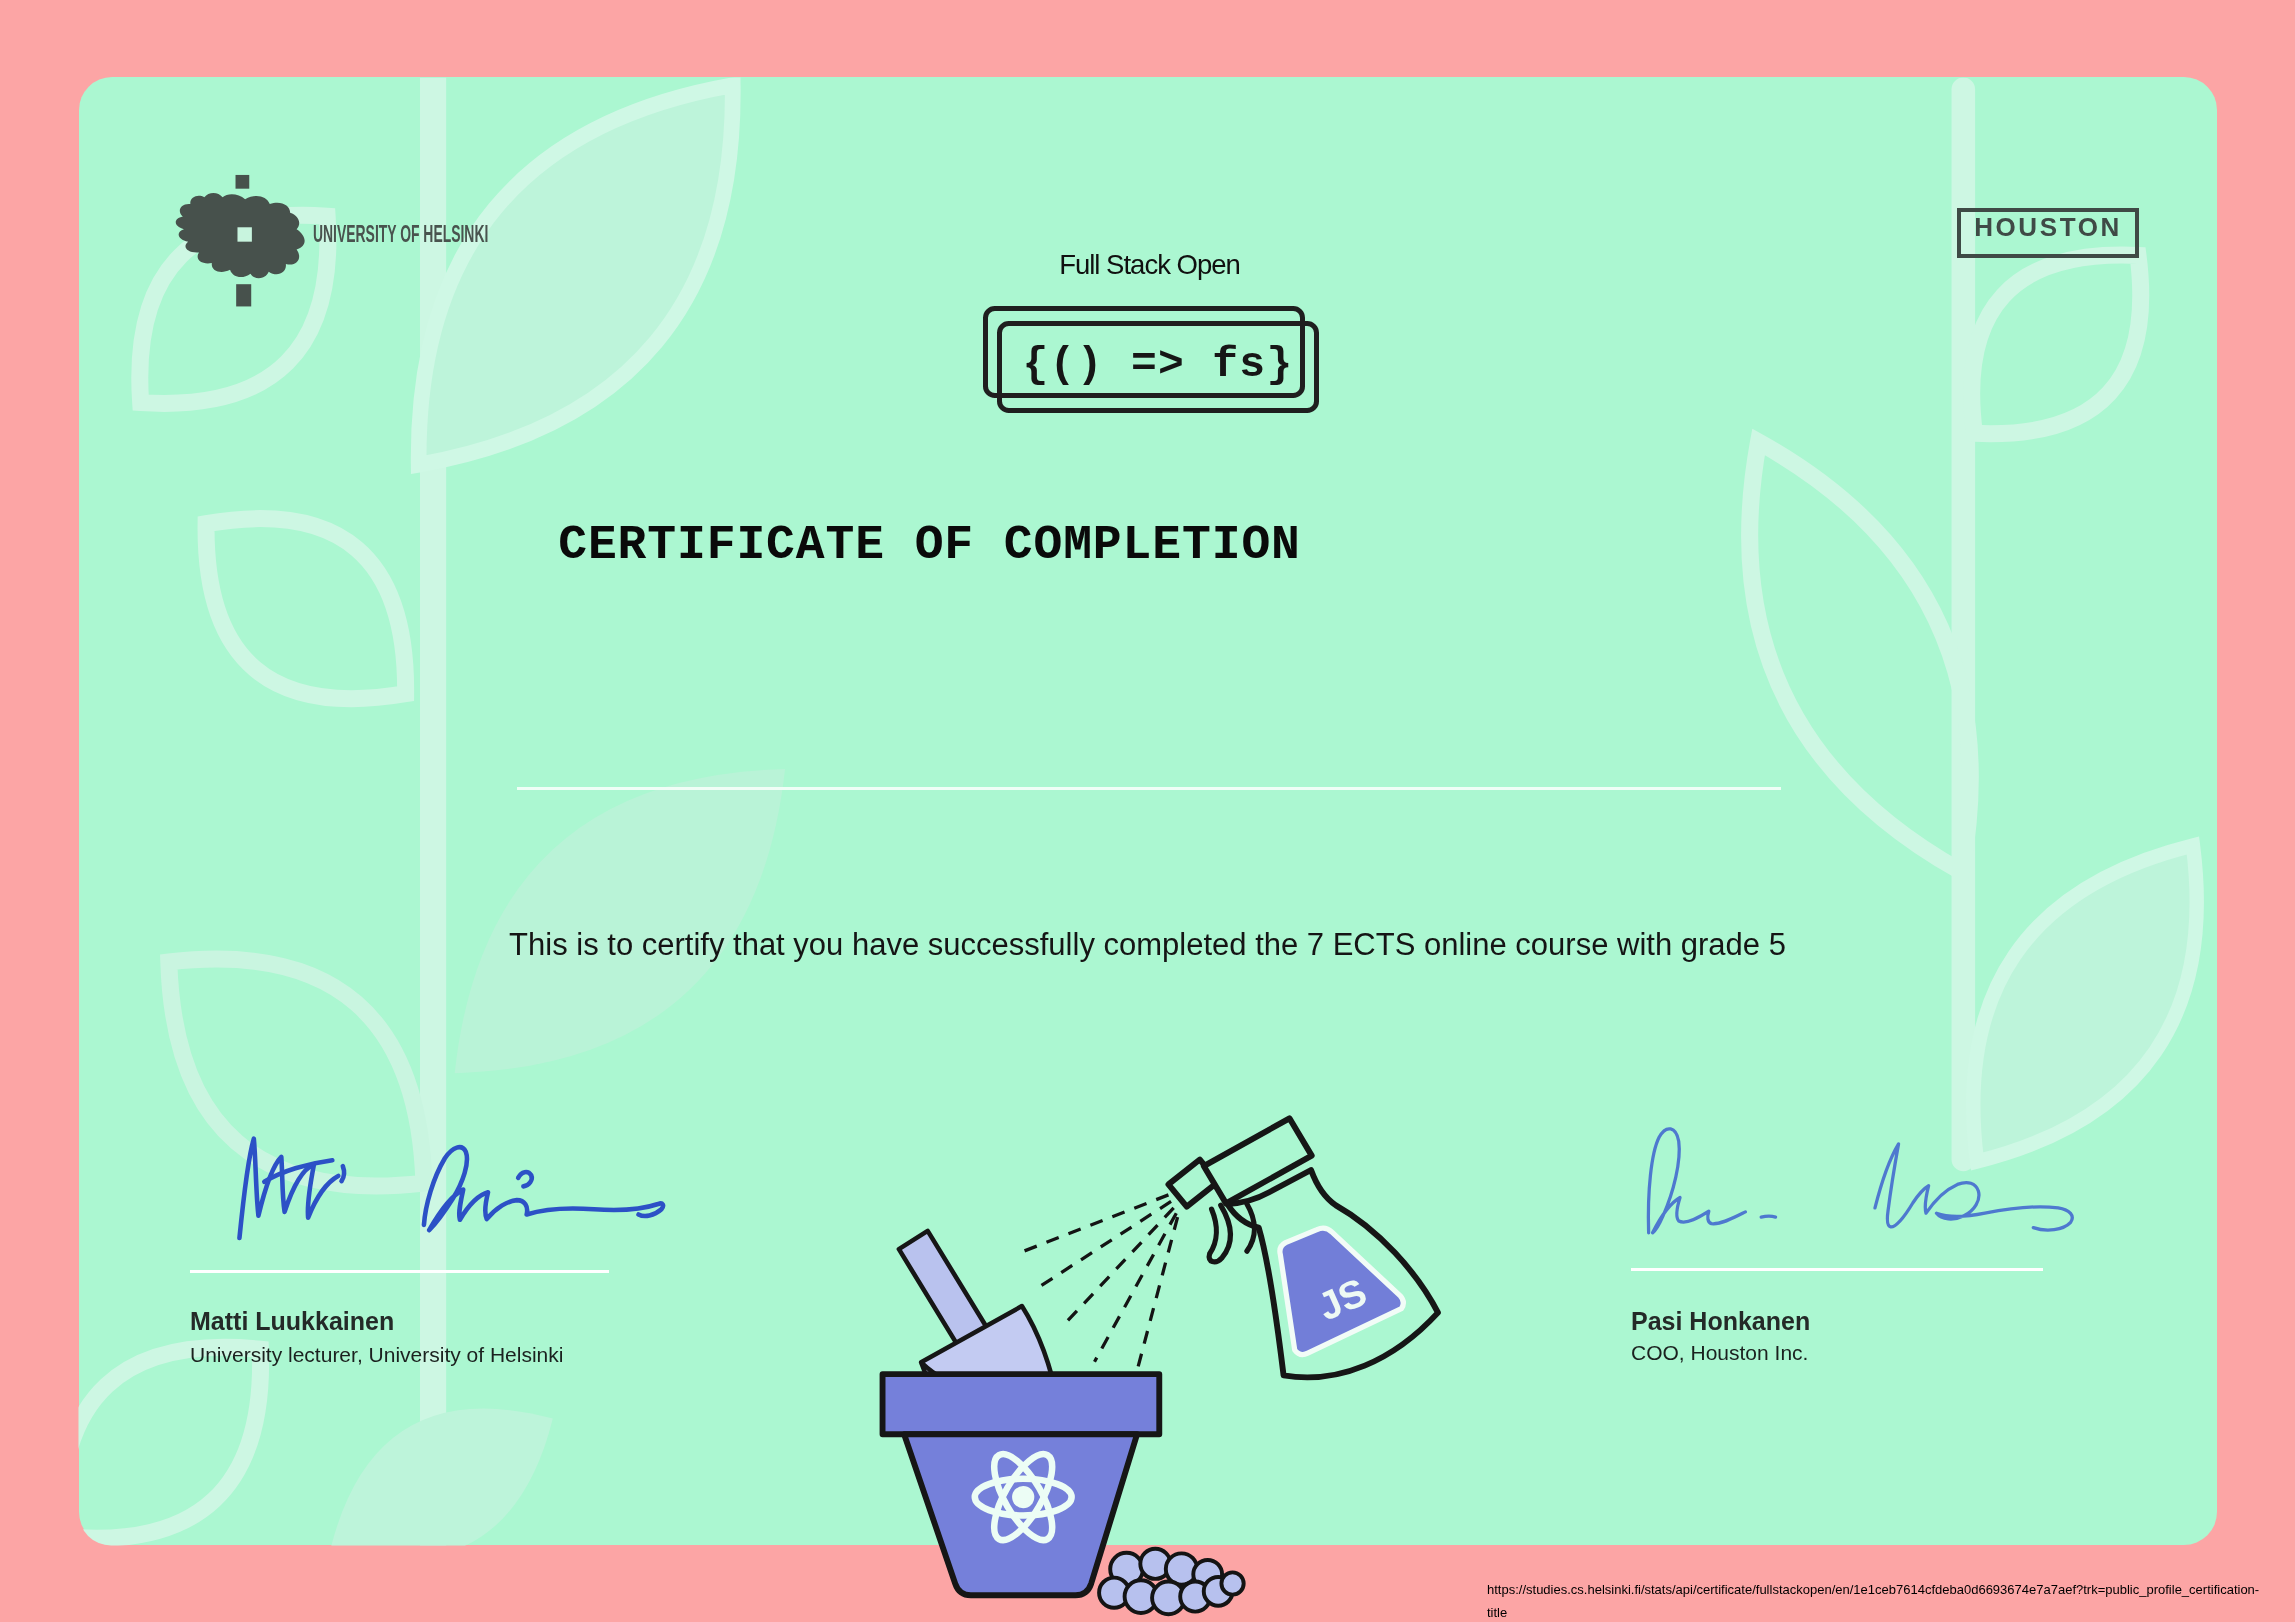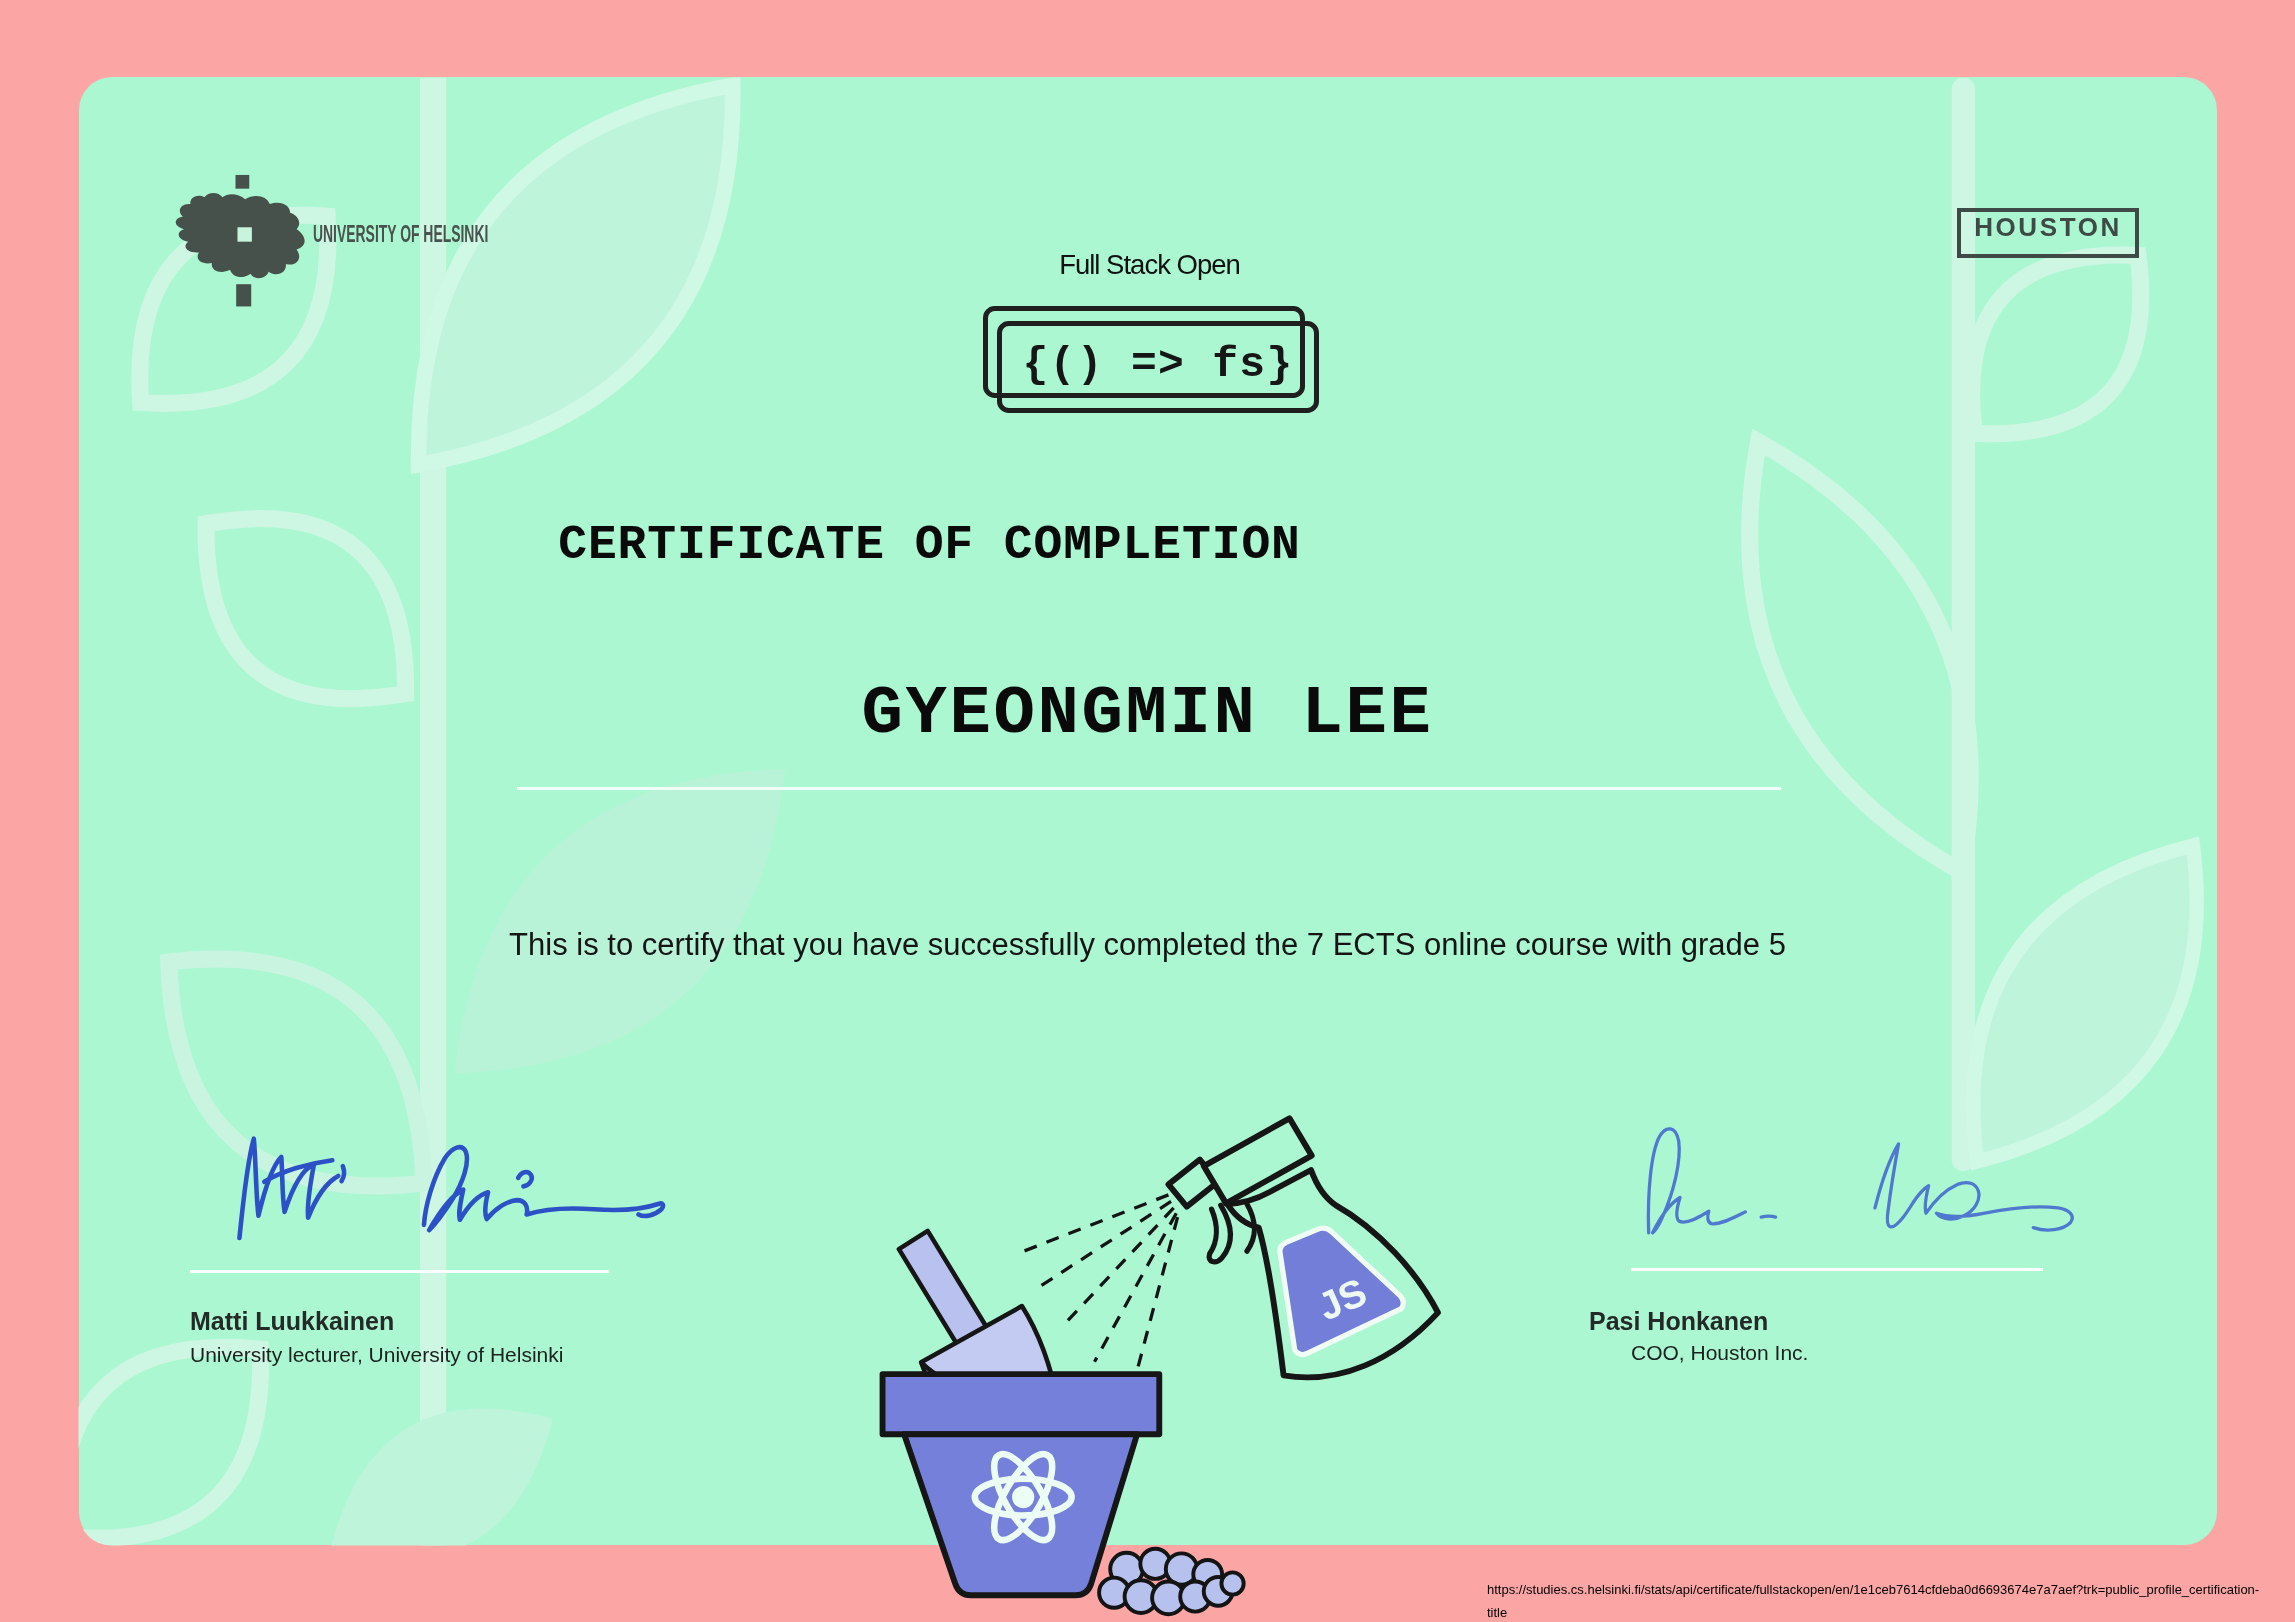--- a/index.html
+++ b/index.html
@@ -94,21 +94,20 @@
   <div class="houston-box">
     <span class="houston-text">HOUSTON</span>
   </div>
 
   <div class="program-name">Full Stack Open</div>
   <div class="fs-rect fs-back"></div>
   <div class="fs-rect fs-front"></div>
   <div class="fs-code">{() =&gt; fs}</div>
 
   <div class="cert-title">CERTIFICATE OF COMPLETION</div>
-  <div class="recipient">GYEONGMIN LEE</div>
   <div class="name-rule"></div>
   <div class="statement">This is to certify that you have successfully completed the 7 ECTS online course with grade 5</div>
 
   <svg class="svg-layer" viewBox="0 0 3508 2480">
     <g fill="none" stroke="#2c51c6" stroke-width="7" stroke-linecap="round" stroke-linejoin="round">
       <path d="M 366,1892 C 374,1812 383,1757 388,1740 C 391,1772 391,1822 395,1858 C 406,1812 418,1780 430,1768 C 432,1796 431,1826 435,1852 C 448,1812 464,1786 480,1779 C 474,1810 469,1840 471,1861 C 483,1830 500,1806 517,1797"></path>
       <path d="M 404,1806 C 430,1790 470,1778 508,1773"></path>
       <path d="M 524,1782 C 527,1790 526,1799 522,1805"></path>
       <path d="M 648,1872 C 650,1842 662,1800 680,1770 C 692,1752 706,1748 712,1760 C 718,1776 708,1806 692,1832 C 678,1854 664,1872 656,1880 C 672,1852 692,1826 708,1818 C 704,1836 700,1854 703,1864 C 716,1842 732,1826 746,1822 C 742,1838 740,1854 744,1863 C 758,1846 776,1835 790,1834 C 802,1834 808,1844 805,1856 C 830,1848 868,1845 908,1848 C 948,1851 982,1848 1006,1840 C 1013,1837 1016,1842 1011,1848 C 1000,1858 985,1861 976,1856"></path>
       <path d="M 792,1800 C 797,1790 807,1788 812,1796 C 815,1803 809,1812 800,1813"></path>
@@ -117,21 +116,21 @@
       <path d="M 2520,1884 C 2518,1820 2524,1762 2536,1738 C 2547,1718 2562,1722 2566,1744 C 2570,1774 2558,1822 2542,1858 C 2536,1872 2530,1881 2526,1884 C 2538,1860 2554,1838 2568,1830 C 2563,1846 2561,1860 2566,1866 C 2578,1872 2598,1860 2612,1851 C 2609,1860 2610,1868 2616,1870 C 2630,1872 2652,1860 2668,1852"></path>
       <path d="M 2692,1860 C 2700,1858 2708,1858 2714,1860"></path>
       <path d="M 2866,1846 C 2876,1806 2890,1768 2902,1748 C 2897,1776 2890,1818 2886,1850 C 2884,1864 2885,1874 2890,1875 C 2898,1876 2912,1858 2924,1838 C 2932,1826 2941,1816 2948,1812 C 2944,1828 2941,1844 2944,1854 C 2956,1836 2974,1818 2992,1810 C 3008,1804 3020,1808 3024,1820 C 3028,1834 3018,1850 3002,1858 C 2986,1866 2968,1864 2960,1854 C 2976,1860 3004,1860 3034,1854 C 3074,1846 3116,1842 3146,1846 C 3164,1849 3172,1858 3165,1868 C 3154,1880 3128,1883 3108,1876"></path>
     </g>
   </svg>
 
   <div class="sig-line sig-line-left"></div>
   <div class="sig-line sig-line-right"></div>
   <div class="sig-name" style="left:190px;top:1307px;">Matti Luukkainen</div>
   <div class="sig-role" style="left:190px;top:1343px;">University lecturer, University of Helsinki</div>
-  <div class="sig-name" style="left:1589px;top:1307px;">Pasi Honkanen</div>
+  <div class="sig-name" style="left:1631px;top:1307px;">Pasi Honkanen</div>
   <div class="sig-role" style="left:1631px;top:1341px;">COO, Houston Inc.</div>
 
   <svg class="svg-layer" viewBox="0 0 3508 2480">
 
     <g stroke="#141414" stroke-width="5" stroke-dasharray="20 16" fill="none">
       <line x1="1786" y1="1826" x2="1565" y2="1912"></line>
       <line x1="1790" y1="1836" x2="1588" y2="1967"></line>
       <line x1="1794" y1="1846" x2="1623" y2="2028"></line>
       <line x1="1798" y1="1854" x2="1673" y2="2081"></line>
       <line x1="1800" y1="1860" x2="1734" y2="2110"></line>

